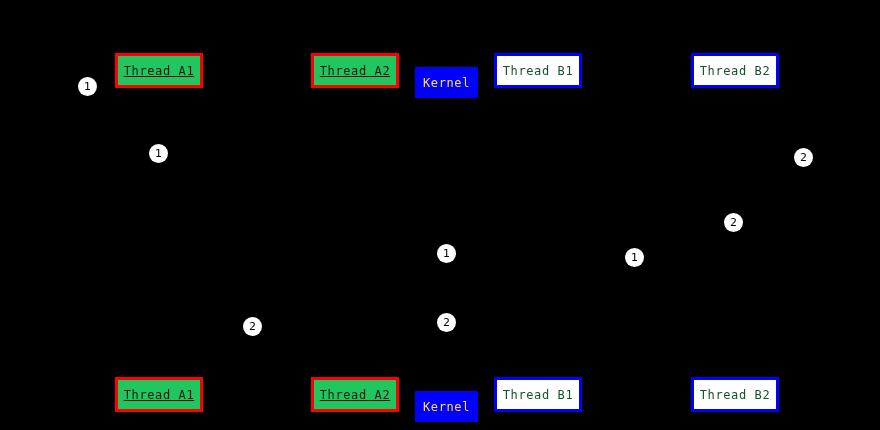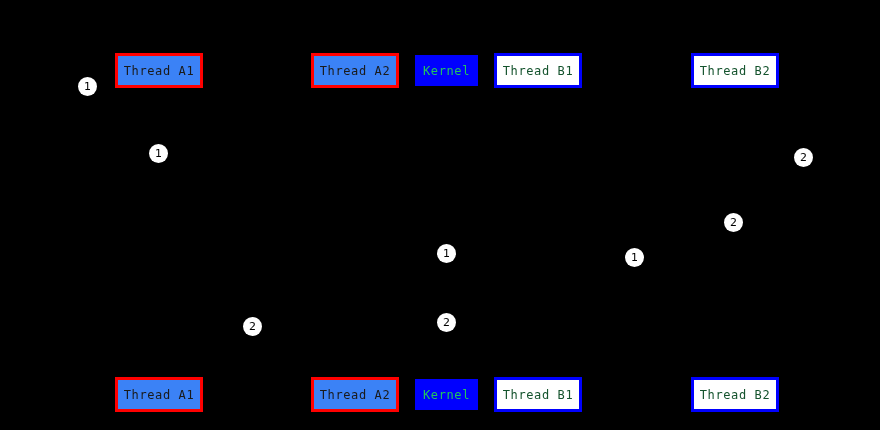--- a/index.html
+++ b/index.html
@@ -27,32 +27,34 @@
     align-items: center;
     justify-content: center;
     font-family: "DejaVu Sans Mono", "Liberation Mono", monospace;
     font-size: 12px;
     letter-spacing: 0.6px;
     white-space: nowrap;
     line-height: 1;
   }
   .lifeline-box.red {
     border: 3px solid #ff0000;
-    background: #3b82f6;
+    background: #22c55e;
     color: #1a1a1a;
+    text-decoration: underline;
   }
   .lifeline-box.blue {
     border: 3px solid #0000ff;
     background: #ffffff;
     color: #14532d;
   }
   .lifeline-box.solidblue {
     border: 1px solid #0000ff;
     background: #0000ff;
-    color: #22c55e;
+    color: #fde047;
+    margin-top: 12px;
   }
 
   
   .lifeline-stroke {
     position: absolute;
     width: 1px;
     background: #000000;
   }
 
   

